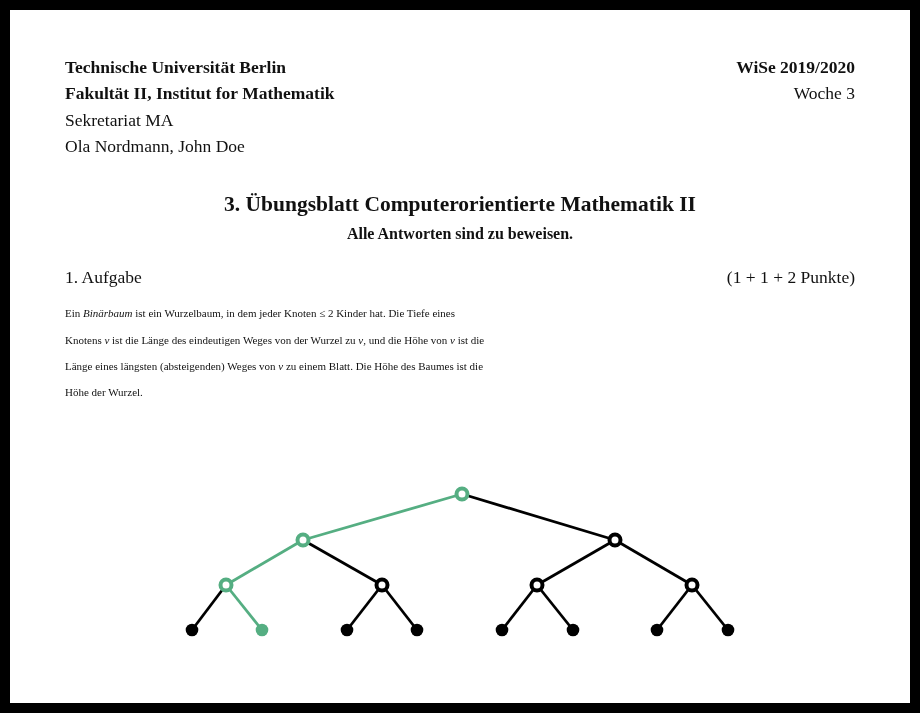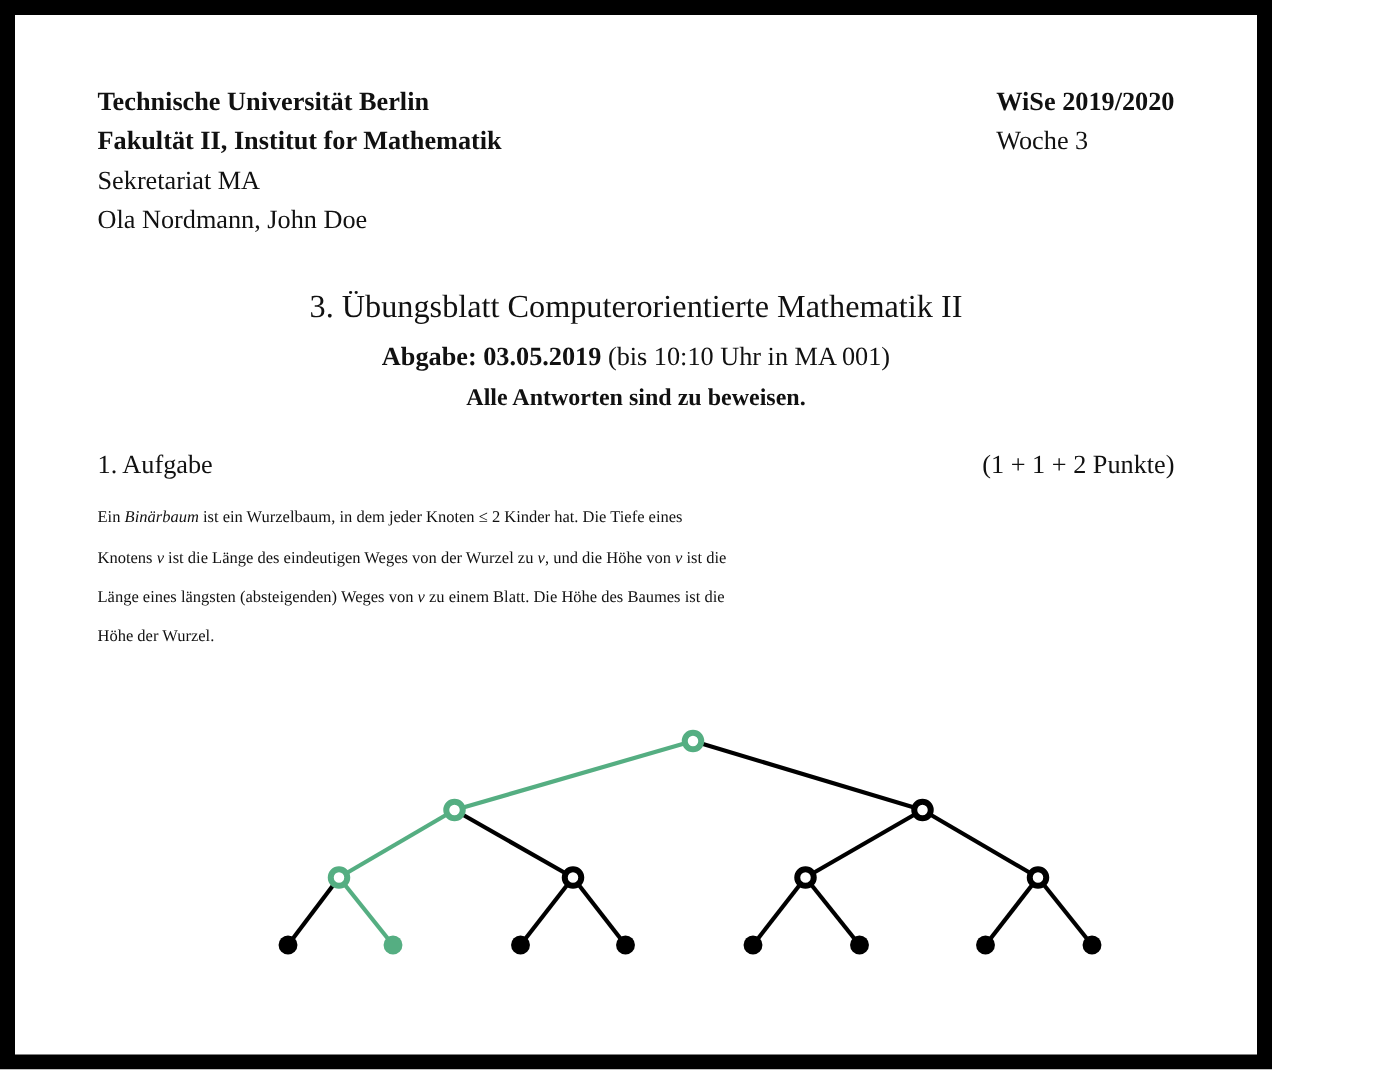--- a/index.html
+++ b/index.html
@@ -1,32 +1,32 @@
 <!DOCTYPE html>
 <html><head>
 <meta charset="utf-8">
 <style>
   html, body { margin: 0; padding: 0; background: #ffffff; }
   .page {
-    width: 848px; height: 713px;
+    width: 920px; height: 713px;
     box-sizing: border-box;
     border: 10px solid #000000;
     background: #ffffff;
     position: relative;
     overflow: hidden;
     font-family: "Liberation Serif", serif;
     color: #111111;
   }
   .content { padding: 44px 55px 0 55px; }
   .doc-header { display: flex; justify-content: space-between; align-items: flex-start; }
   .hdr-line { font-size: 17.5px; line-height: 26.3px; white-space: nowrap; }
-  .hdr-right { text-align: left; margin-left: 28px; }
+  .hdr-right { text-align: right; margin-left: 28px; }
   .bold { font-weight: bold; }
   .title-block { text-align: center; margin-top: 30px; }
-  .doc-title { font-size: 21.5px; font-weight: normal; line-height: 30px; }
+  .doc-title { font-size: 21.5px; font-weight: bold; line-height: 30px; }
   .doc-sub { font-size: 17.5px; line-height: 28px; margin-top: 4px; }
   .doc-note { font-size: 16px; font-weight: bold; line-height: 28px; margin-top: 1px; }
   .task-row {
     display: flex; justify-content: space-between; align-items: baseline;
     margin-top: 16px; font-size: 17.5px; line-height: 26px;
   }
   .task-heading { font-weight: normal; }
   .paragraph { margin-top: 10px; font-size: 11px; line-height: 26.4px; }
   .para-line { white-space: nowrap; }
   .para-line i { font-style: italic; }
@@ -46,21 +46,20 @@
         <div class="hdr-line">Ola Nordmann, John Doe</div>
       </div>
       <div class="hdr-right">
         <div class="hdr-line bold">WiSe 2019/2020</div>
         <div class="hdr-line">Woche 3</div>
       </div>
     </div>
 
     <div class="title-block">
       <div class="doc-title">3. Übungsblatt Computerorientierte Mathematik II</div>
-      <div class="doc-sub"><span class="bold">Abgabe: 03.05.2019</span><span> (bis 10:10 Uhr in MA 001)</span></div>
       <div class="doc-note">Alle Antworten sind zu beweisen.</div>
     </div>
 
     <div class="task-row">
       <span class="task-heading">1. Aufgabe</span>
       <span>(1 + 1 + 2 Punkte)</span>
     </div>
 
     <div class="paragraph">
       <div class="para-line"><span>Ein </span><i>Binärbaum</i><span> ist ein Wurzelbaum, in dem jeder Knoten ≤ 2 Kinder hat. Die Tiefe eines</span></div>

